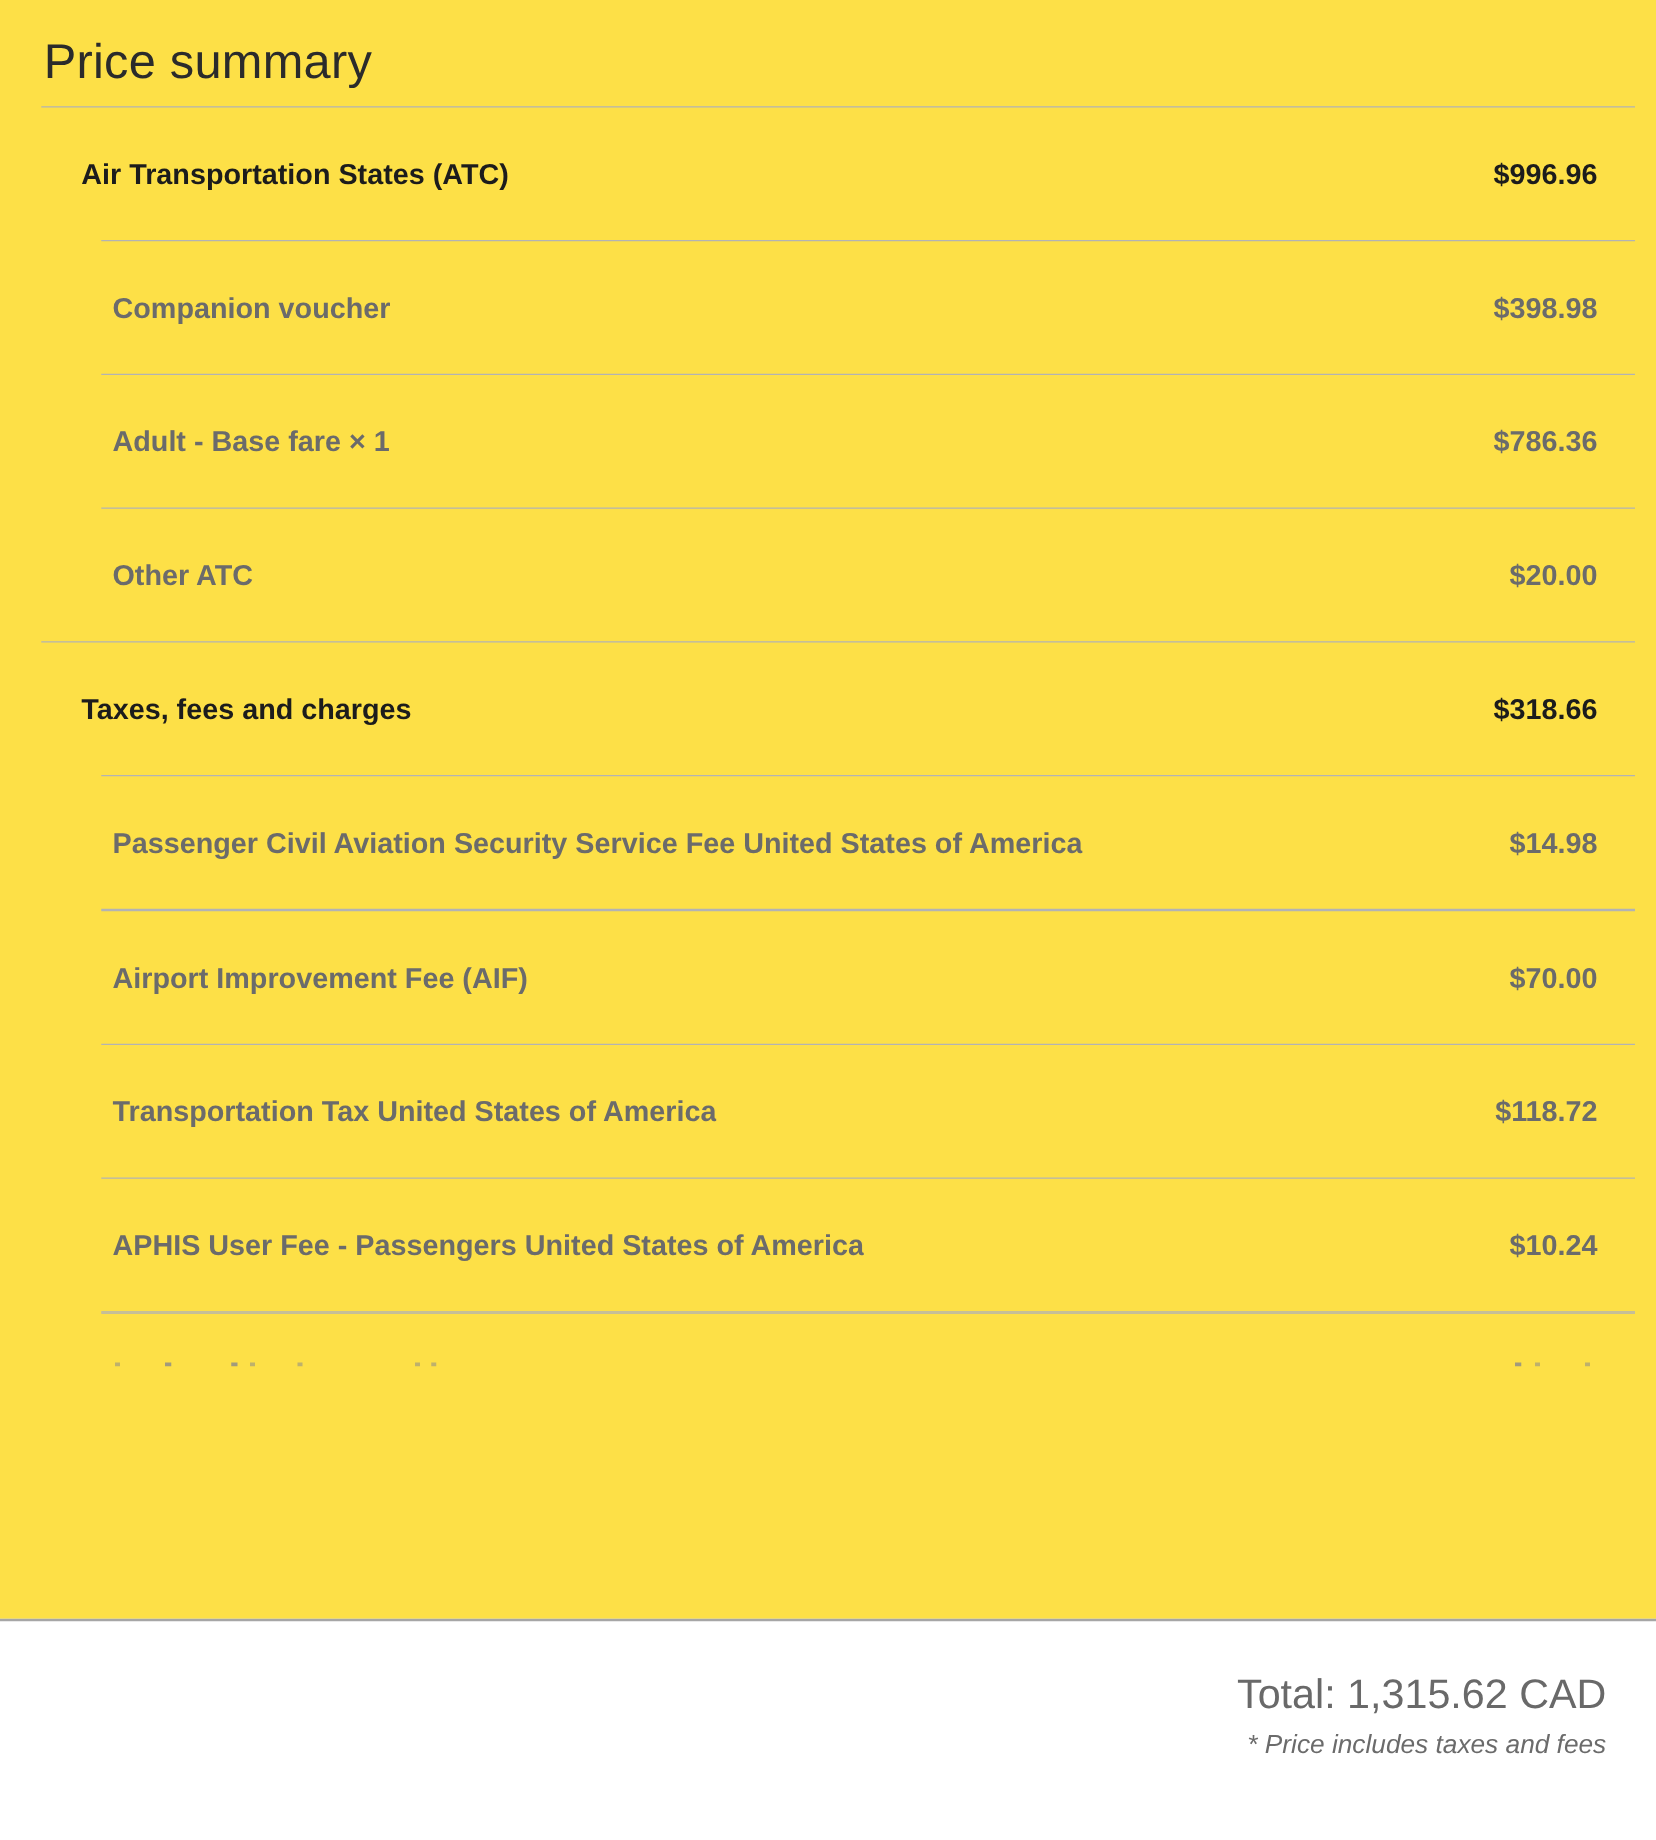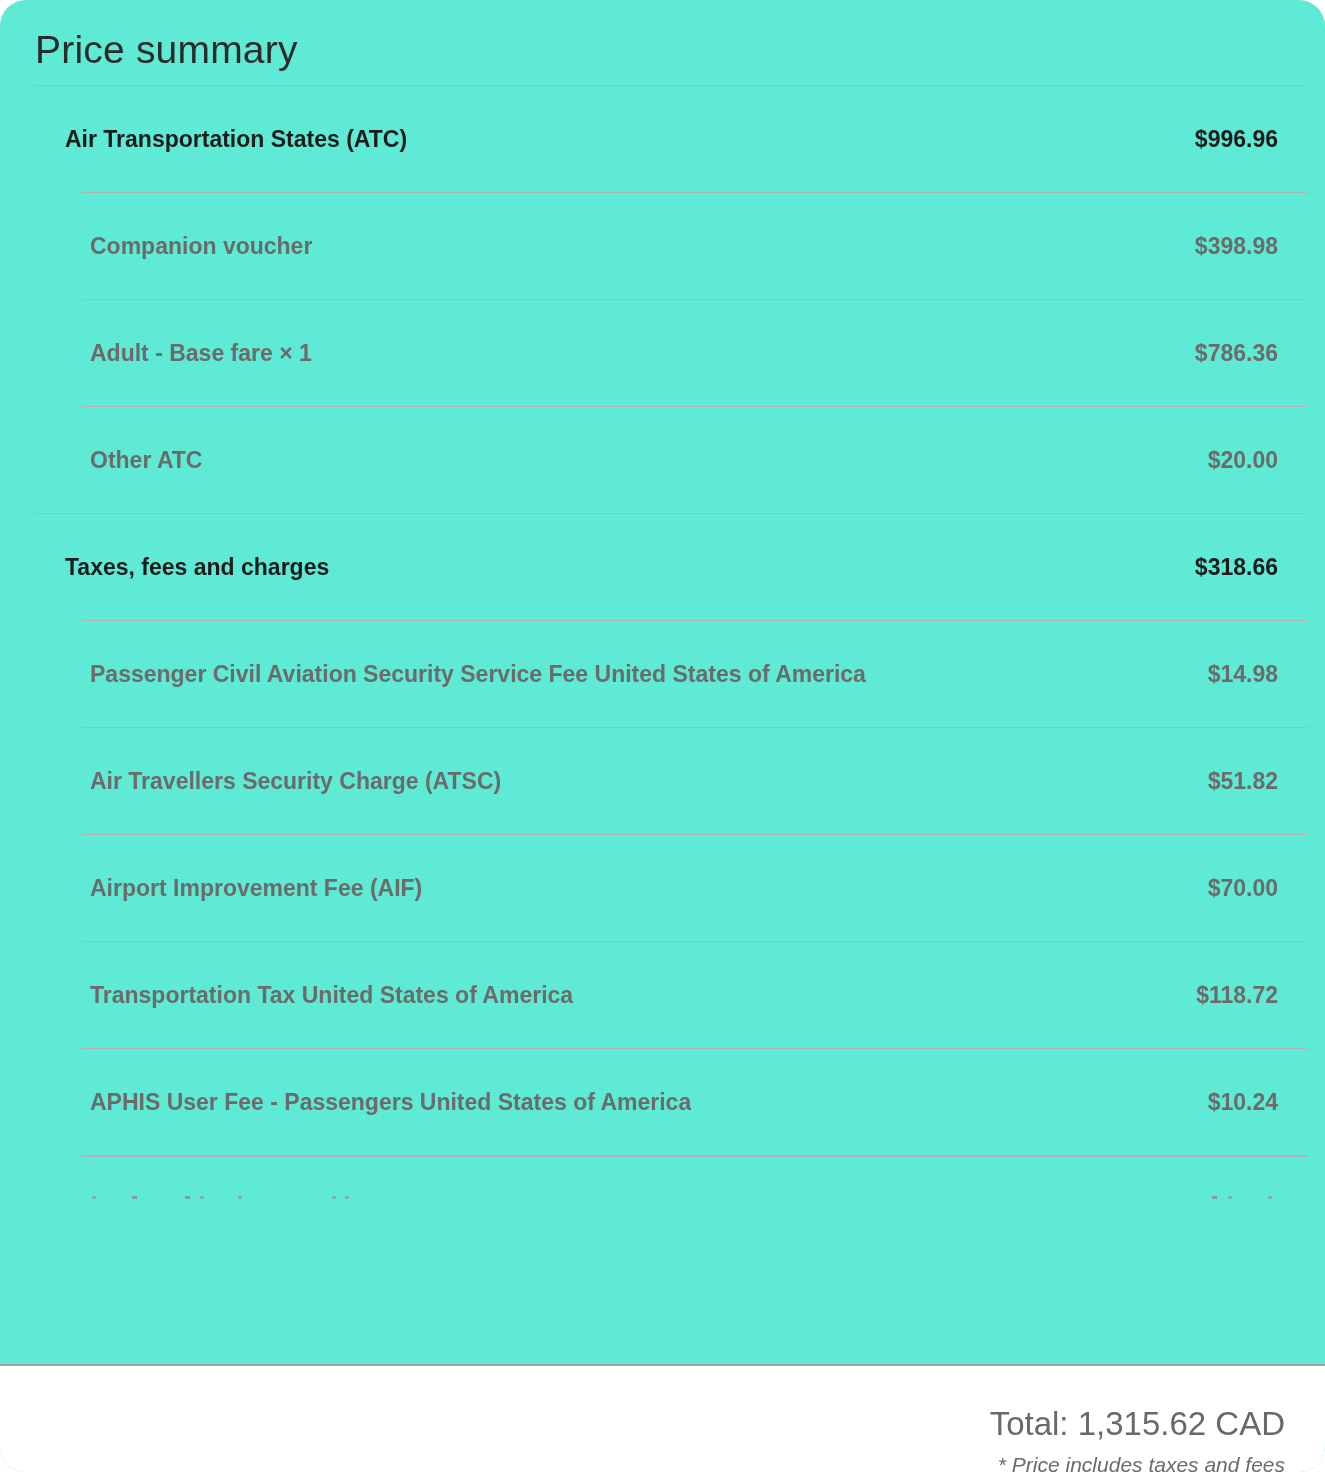--- a/index.html
+++ b/index.html
@@ -5,23 +5,22 @@
   html, body {
     margin: 0;
     padding: 0;
     background: #ffffff;
     font-family: "Liberation Sans", "DejaVu Sans", sans-serif;
   }
   .card {
     position: relative;
     width: 1325px;
     height: 1472px;
-    background: #5eead4;
+    background: #fde047;
     overflow: hidden;
-    border-radius: 26px;
   }
   .content {
     padding-left: 33px;
     padding-right: 17px;
   }
   .page-title {
     font-size: 39px;
     font-weight: 300;
     color: #2b2b2b;
     letter-spacing: 0.2px;
@@ -81,21 +80,21 @@
     height: 3px;
     width: 4px;
     background: #8a8a8a;
     opacity: 0.55;
   }
   .footer {
     position: absolute;
     left: 0;
     right: 0;
     bottom: 0;
-    height: 108px;
+    height: 177px;
     border-top: 2px solid #a6a6a6;
     background: #ffffff;
     box-sizing: border-box;
     text-align: right;
     padding-right: 40px;
   }
   .total-line {
     margin-top: 38px;
     font-size: 33px;
     font-weight: 400;
@@ -141,24 +140,20 @@
         <div class="row section">
           <span class="label">Taxes, fees and charges</span>
           <span class="amount">$318.66</span>
         </div>
         <div class="divider-inset"></div>
         <div class="row item">
           <span class="label">Passenger Civil Aviation Security Service Fee United States of America</span>
           <span class="amount">$14.98</span>
         </div>
         <div class="divider-inset"></div>
-        <div class="row item">
-          <span class="label">Air Travellers Security Charge (ATSC)</span>
-          <span class="amount">$51.82</span>
-        </div>
         <div class="divider-inset"></div>
         <div class="row item">
           <span class="label">Airport Improvement Fee (AIF)</span>
           <span class="amount">$70.00</span>
         </div>
         <div class="divider-inset"></div>
         <div class="row item">
           <span class="label">Transportation Tax United States of America</span>
           <span class="amount">$118.72</span>
         </div>

